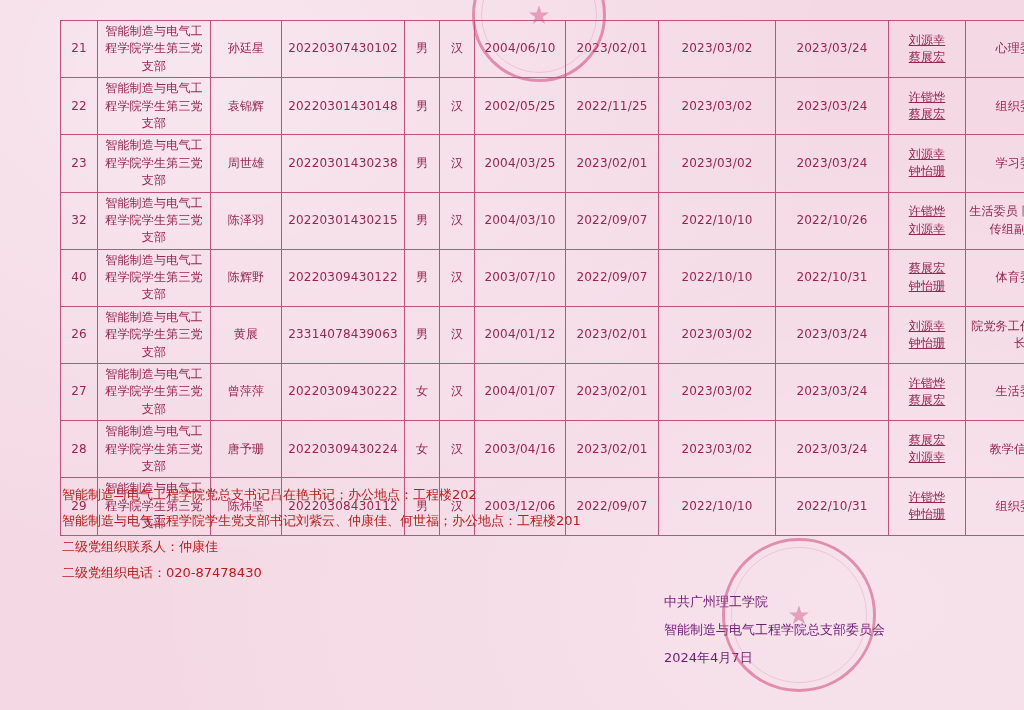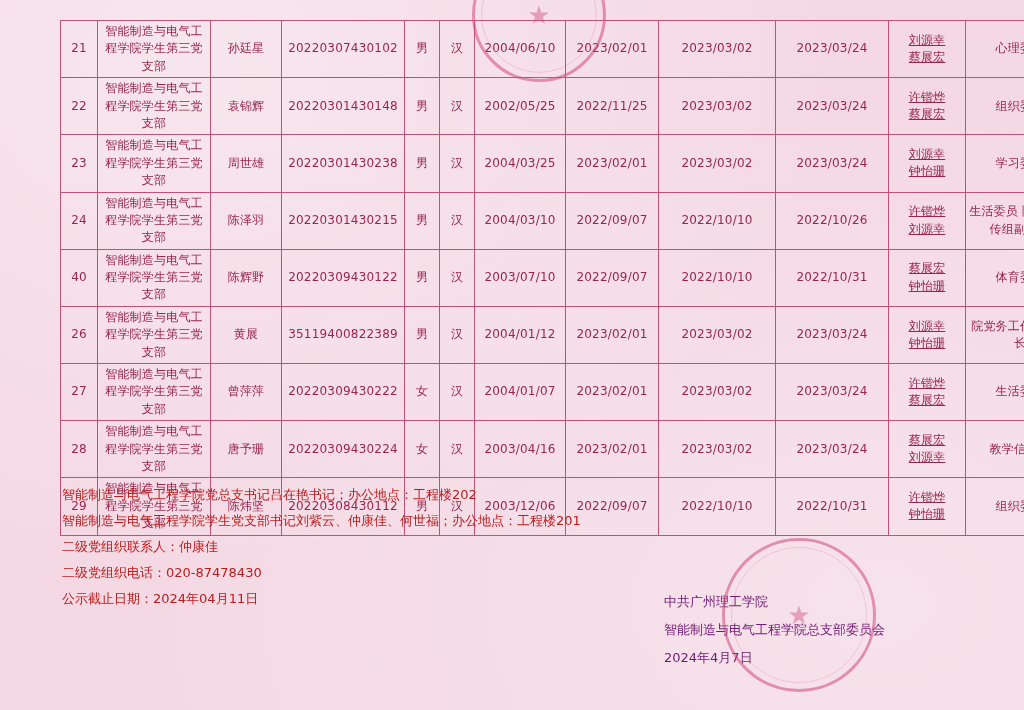--- a/index.html
+++ b/index.html
@@ -163,21 +163,21 @@
           <td class="c-sex">男</td>
           <td class="c-nation">汉</td>
           <td class="c-birth">2004/03/25</td>
           <td class="c-apply">2023/02/01</td>
           <td class="c-active">2023/03/02</td>
           <td class="c-dev">2023/03/24</td>
           <td class="c-intro">刘源幸<br>钟怡珊</td>
           <td class="c-post">学习委员</td>
         </tr>
         <tr class="row-tall">
-          <td class="c-idx">24</td>
+          <td class="c-idx">32</td>
           <td class="c-branch">智能制造与电气工程学院学生第三党支部</td>
           <td class="c-name">陈泽羽</td>
           <td class="c-id">20220301430215</td>
           <td class="c-sex">男</td>
           <td class="c-nation">汉</td>
           <td class="c-birth">2004/03/10</td>
           <td class="c-apply">2022/09/07</td>
           <td class="c-active">2022/10/10</td>
           <td class="c-dev">2022/10/26</td>
           <td class="c-intro">许锴烨<br>刘源幸</td>
@@ -194,21 +194,21 @@
           <td class="c-apply">2022/09/07</td>
           <td class="c-active">2022/10/10</td>
           <td class="c-dev">2022/10/31</td>
           <td class="c-intro">蔡展宏<br>钟怡珊</td>
           <td class="c-post">体育委员</td>
         </tr>
         <tr class="row-tall">
           <td class="c-idx">26</td>
           <td class="c-branch">智能制造与电气工程学院学生第三党支部</td>
           <td class="c-name">黄展</td>
-          <td class="c-id">35119400822389</td>
+          <td class="c-id">23314078439063</td>
           <td class="c-sex">男</td>
           <td class="c-nation">汉</td>
           <td class="c-birth">2004/01/12</td>
           <td class="c-apply">2023/02/01</td>
           <td class="c-active">2023/03/02</td>
           <td class="c-dev">2023/03/24</td>
           <td class="c-intro">刘源幸<br>钟怡珊</td>
           <td class="c-post">院党务工作组副组长</td>
         </tr>
         <tr class="row-tall">
@@ -254,21 +254,20 @@
           <td class="c-post">组织委员</td>
         </tr>
       </tbody>
   </table>
 
   <div class="footer">
     <div>智能制造与电气工程学院党总支书记吕在艳书记；办公地点：工程楼202</div>
     <div>智能制造与电气工程学院学生党支部书记刘紫云、仲康佳、何世福；办公地点：工程楼201</div>
     <div>二级党组织联系人：仲康佳</div>
     <div>二级党组织电话：020-87478430</div>
-    <div>公示截止日期：2024年04月11日</div>
   </div>
 
   <div class="signature">
     <div>中共广州理工学院</div>
     <div>智能制造与电气工程学院总支部委员会</div>
     <div>2024年4月7日</div>
   </div>
 
   <div class="stamp" id="stamp-top">
     <div class="ring-text"></div>

